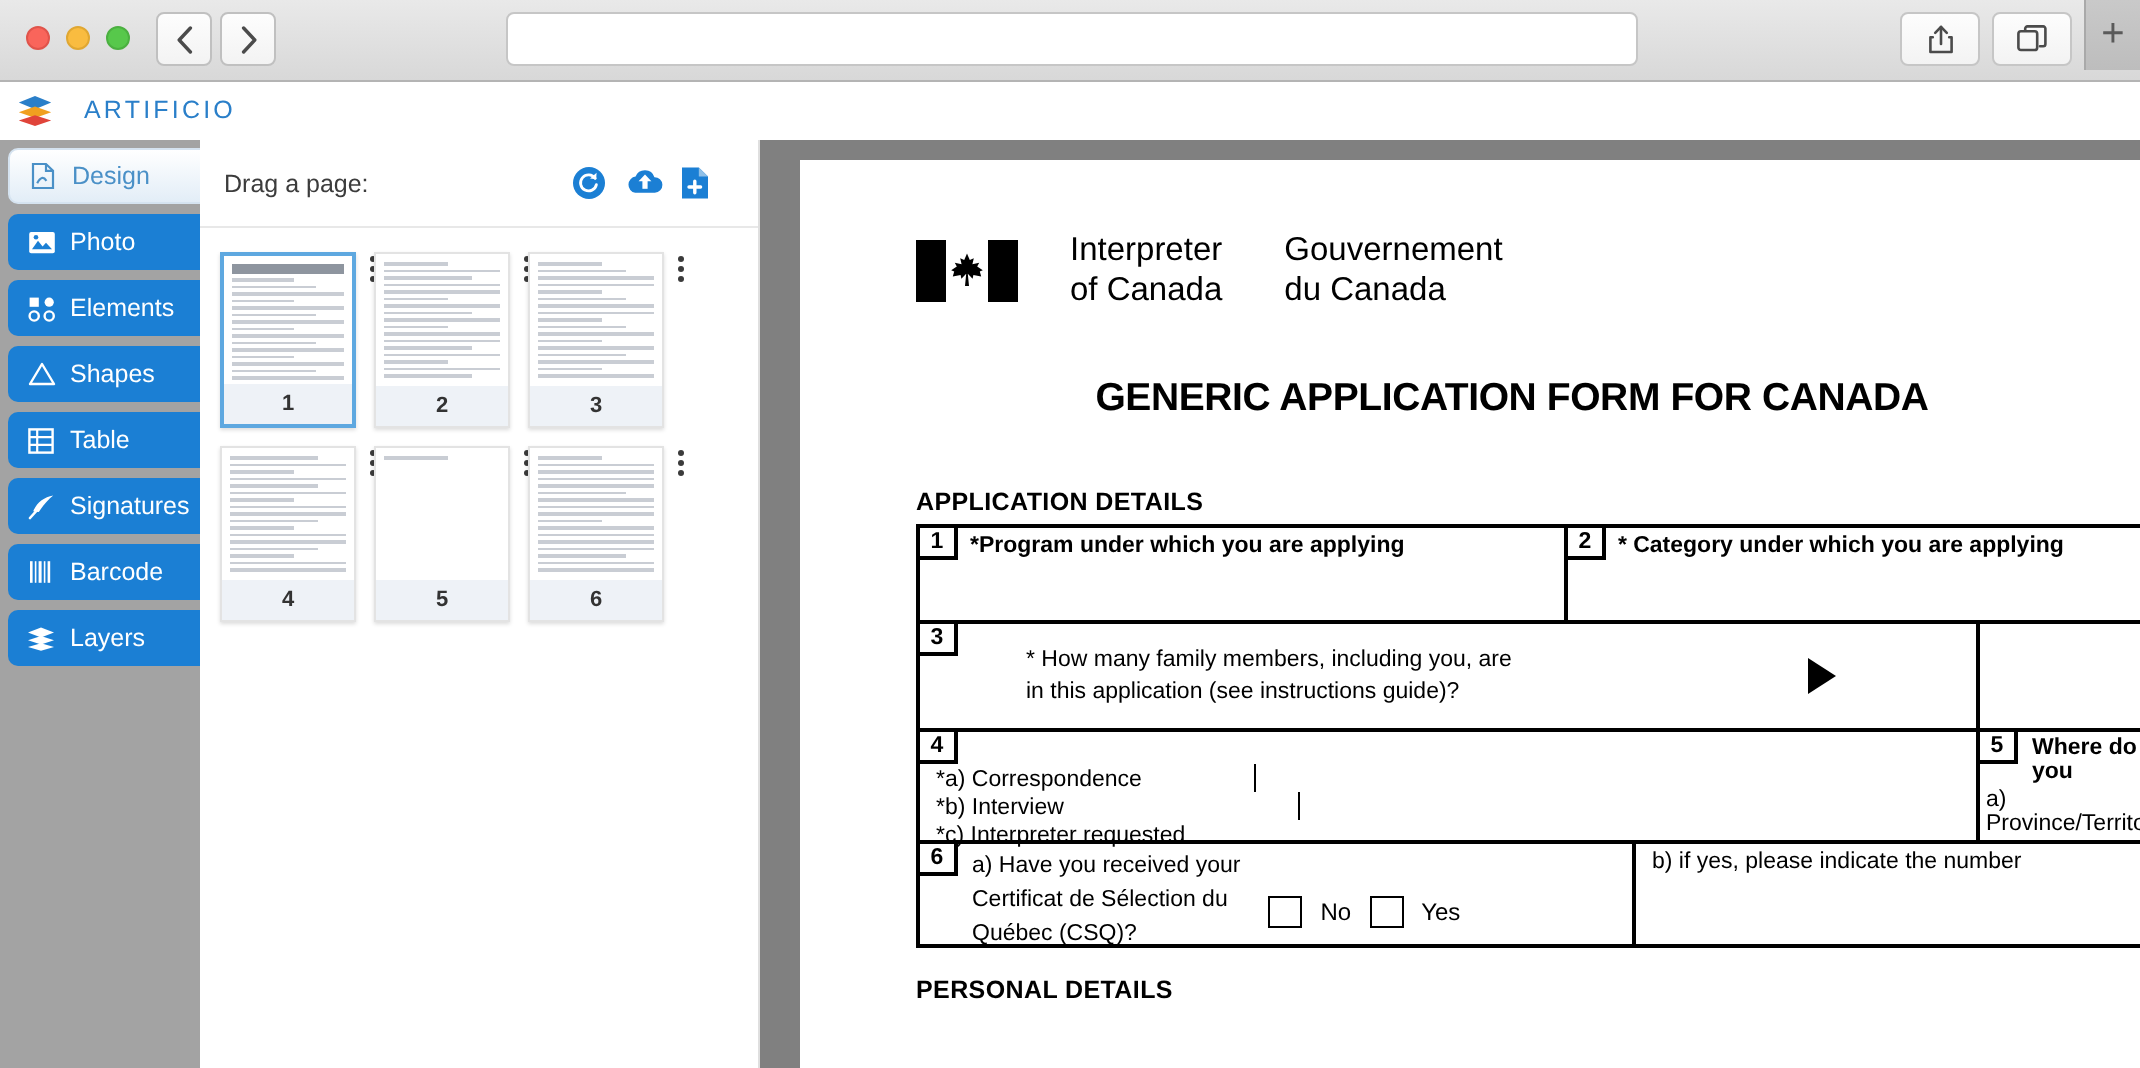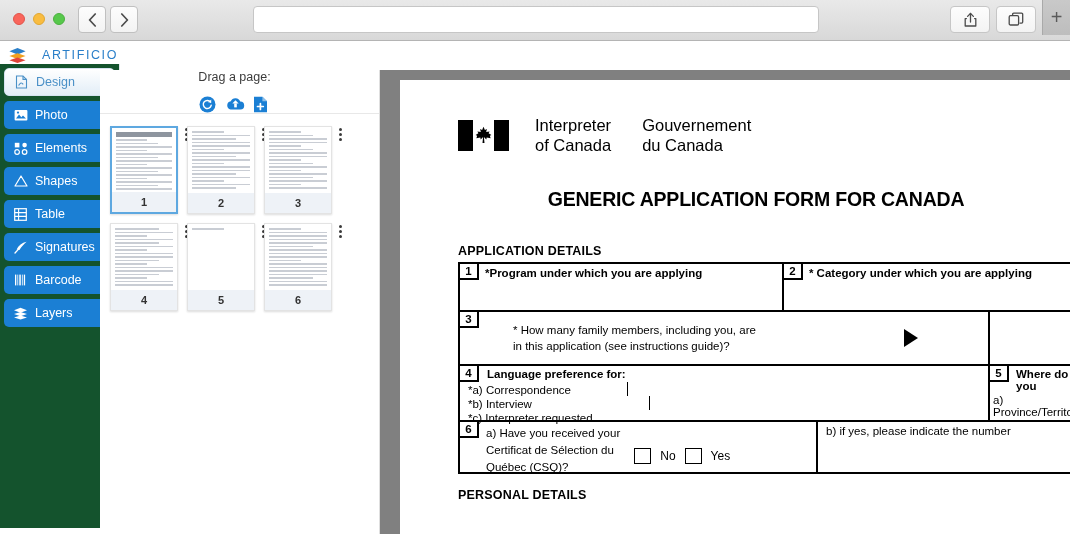--- a/index.html
+++ b/index.html
@@ -82,23 +82,23 @@
     border-bottom: 1px solid #ffffff;
   }
   .brand { display: flex; align-items: center; gap: 15px; }
   .brand-name {
     font-size: 12.5px; letter-spacing: 1.6px;
     color: #2a7fc9; font-weight: 500;
   }
 
   
   .tool-sidebar {
-    position: absolute; left: 0; top: 64px;
+    position: absolute; left: 0; top: 70px;
     width: 120px; height: 464px;
-    background: #14532d;
+    background: #a3a3a3;
     border-right: 1px solid #e4e9ef;
     padding: 4px 4px 0 4px;
   }
   .tool-item {
     height: 28px; margin-bottom: 5px;
     border-radius: 5px;
     display: flex; align-items: center;
     gap: 7px; padding-left: 9px;
     font-size: 12.5px;
     background: #1b7fd4;
@@ -123,21 +123,20 @@
     background: #ffffff;
     border-right: 1px solid #dfdfdf;
   }
   .pages-toolbar {
     height: 44px;
     display: flex; align-items: center;
     justify-content: space-between;
     padding: 0 22px 0 12px;
     border-bottom: 1px solid #e8e8e8;
     background: #ffffff;
-    flex-direction: column;
   }
   .drag-label { font-size: 12.5px; color: #3c3c3c; }
   .pages-actions { display: flex; gap: 10px; align-items: center; }
   .act-icon { width: 17px; height: 17px; display: block; cursor: default; }
 
   .pages-grid {
     padding: 12px 0 0 10px;
     display: flex; flex-wrap: wrap;
     gap: 9px 9px;
     background: #ffffff;
@@ -686,21 +685,20 @@
         </div>
         <div class="blank3"></div>
       </div>
 
       <div class="frow row4">
         <div class="lang">
           <div style="display:flex;">
             <div class="fnum-wrap">
                 <div class="fnum">4</div>
               </div>
-            <div class="lang-head">Language preference for:</div>
           </div>
           <div class="lang-cols">
             <div class="lang-col lc-a">*a) Correspondence</div>
             <div class="lang-col lc-b">*b) Interview</div>
             <div class="lang-col lc-c">*c) Interpreter requested</div>
           </div>
         </div>
         <div class="where">
           <div style="display:flex;">
             <div class="fnum-wrap">

